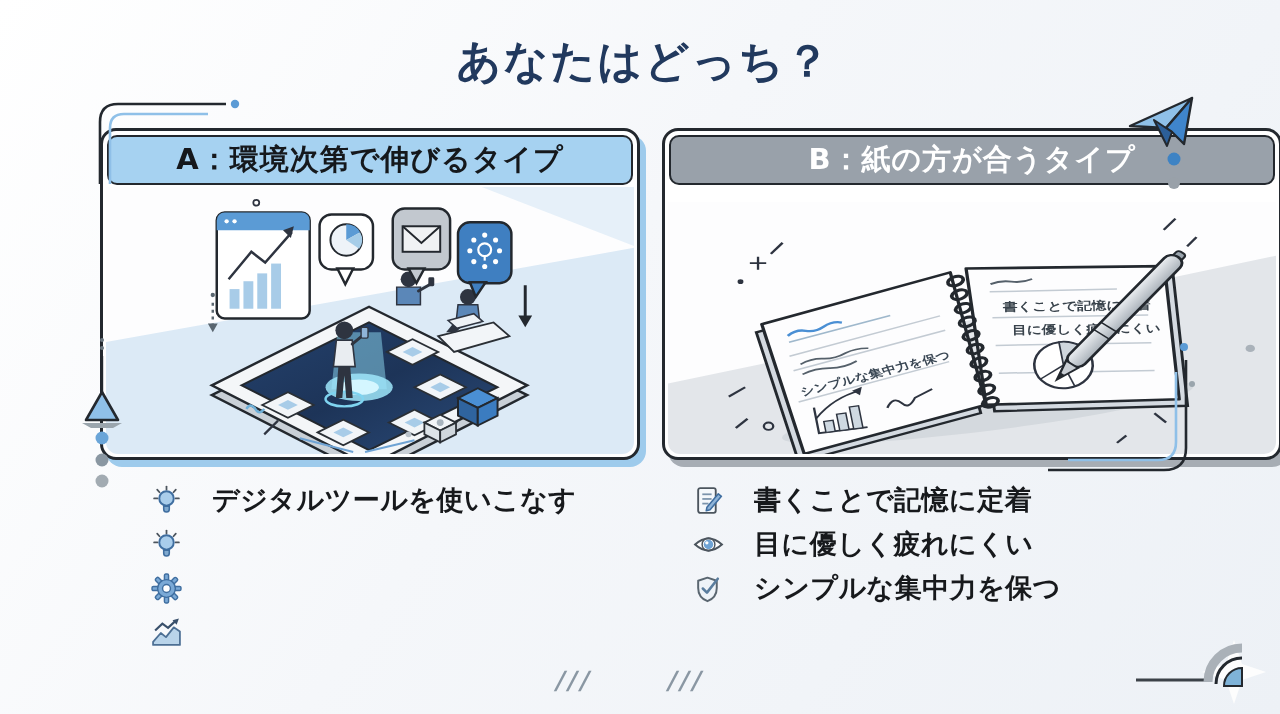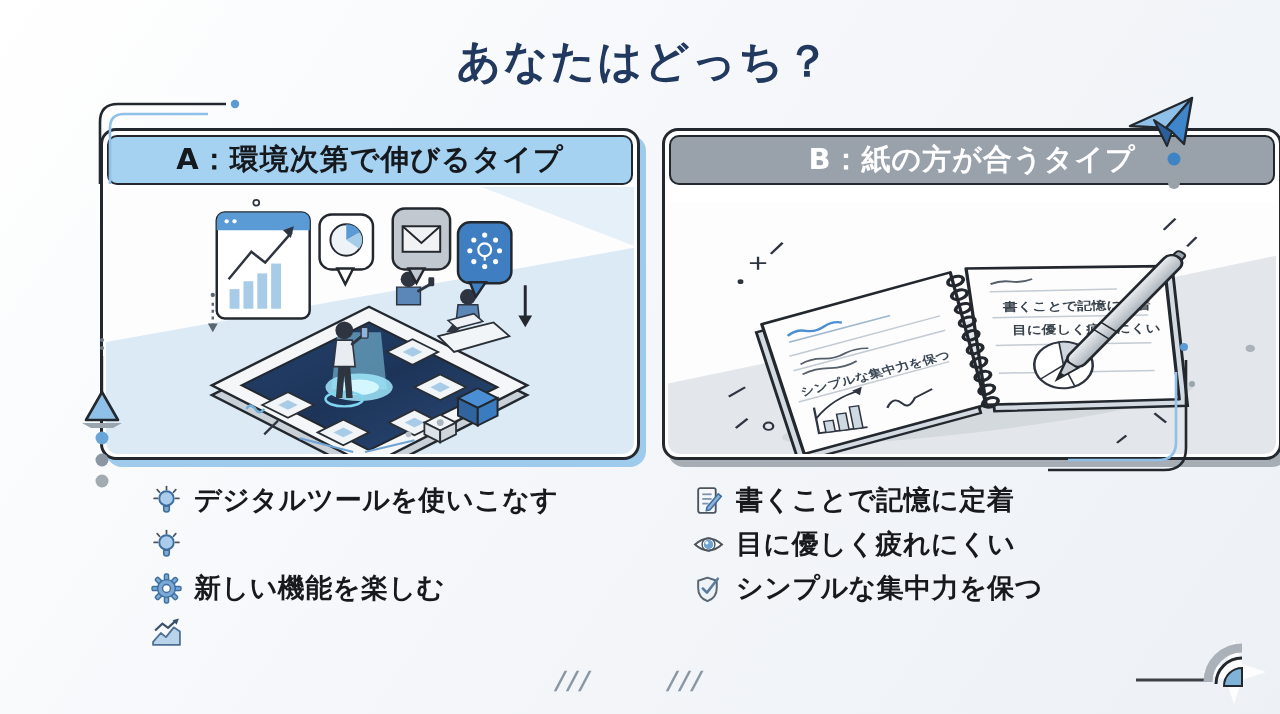--- a/index.html
+++ b/index.html
@@ -33,21 +33,21 @@
   .card-a .card-header { background:var(--header-a-bg,#a6d2f1); color:var(--header-a-text,#15181c);text-align:right; }
   .card-b .card-header { background:var(--header-b-bg,#99a1aa); color:var(--header-b-text,#ffffff); }
   .card-body {
     flex:1; margin:2px 3px 3px 3px; position:relative;
     border-radius:0 0 12px 12px; overflow:hidden; background:#fdfdfe;
   }
   .card-body svg { position:absolute; inset:0; width:100%; height:100%; }
   .list { position:absolute; top:478px; }
   .list-a { left:150px; }
   .list-b { left:692px; }
-  .item { display:flex; align-items:center; height:44px; gap:12px; }
+  .item { display:flex; align-items:center; height:44px; gap:30px; }
   .item .ic { width:32px; height:32px; flex:0 0 32px; display:flex; align-items:center; justify-content:center; }
   .item .ic svg { width:31px; height:31px; }
   .item .txt { font-size:27px; font-weight:800; color:var(--list-text,#17191c); letter-spacing:0.5px; }
   .deco { position:absolute; }
   .slashes {
     position:absolute; top:666px; font-size:25px; font-weight:bold;
     color:#8a97a3; letter-spacing:3px; transform:skewX(-12deg);
   }
   .slash-1 { left:556px; }
   .slash-2 { left:668px; }
@@ -315,21 +315,20 @@
             <rect x="13" y="1" width="4" height="6" rx="1.3" transform="rotate(135 15 15)"></rect>
             <rect x="13" y="1" width="4" height="6" rx="1.3" transform="rotate(180 15 15)"></rect>
             <rect x="13" y="1" width="4" height="6" rx="1.3" transform="rotate(225 15 15)"></rect>
             <rect x="13" y="1" width="4" height="6" rx="1.3" transform="rotate(270 15 15)"></rect>
             <rect x="13" y="1" width="4" height="6" rx="1.3" transform="rotate(315 15 15)"></rect>
             <circle cx="15" cy="15" r="8.6"></circle>
           </g>
           <circle cx="15" cy="15" r="3.8" fill="#fff" stroke="#3f6ea0" stroke-width="1.4"></circle>
         </svg>
     </span>
-    <span class="txt">新しい機能を楽しむ</span>
   </div>
   <div class="item">
     <span class="ic">
       <svg viewBox="0 0 30 30">
           <path d="M2 24 L9.5 15.5 L14.5 19.5 L22 10 L28 14 V27 H2 Z" fill="#b9d4ea" stroke="#4c6f94" stroke-width="1.7" stroke-linejoin="round"></path>
           <path d="M4 13 L11 6.5 L16.5 10.5 L24 3.5" fill="none" stroke="#39506b" stroke-width="2.1"></path>
           <polygon points="27,1.5 20.8,3.2 24.8,7.4" fill="#39506b"></polygon>
         </svg>
     </span>
   </div>

